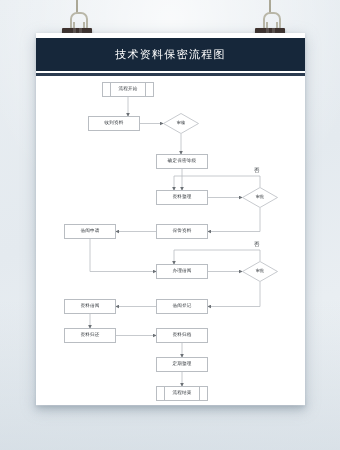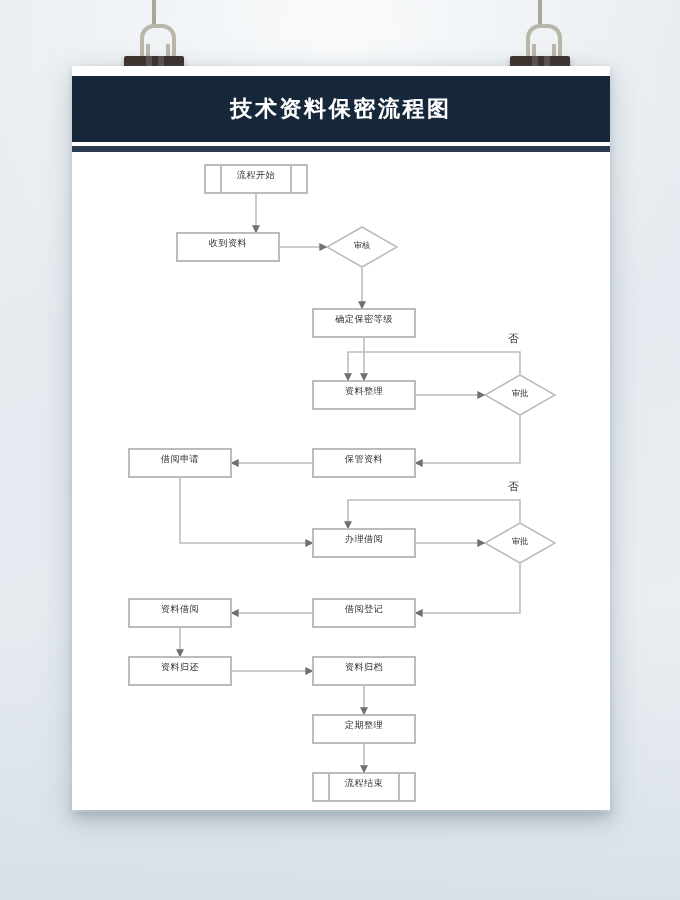--- a/index.html
+++ b/index.html
@@ -123,21 +123,21 @@
     height: 33px;
     background: #16273a;
     display: flex;
     align-items: center;
     justify-content: center;
   }
   #header-title {
     color: #ffffff;
     font-size: 11px;
     letter-spacing: 1.3px;
-    font-weight: 700;
+    font-weight: 400;
     white-space: nowrap;
   }
   #header-rule {
     position: absolute;
     left: 0;
     top: 40px;
     width: 269px;
     height: 3px;
     background: #2c3c50;
   }

